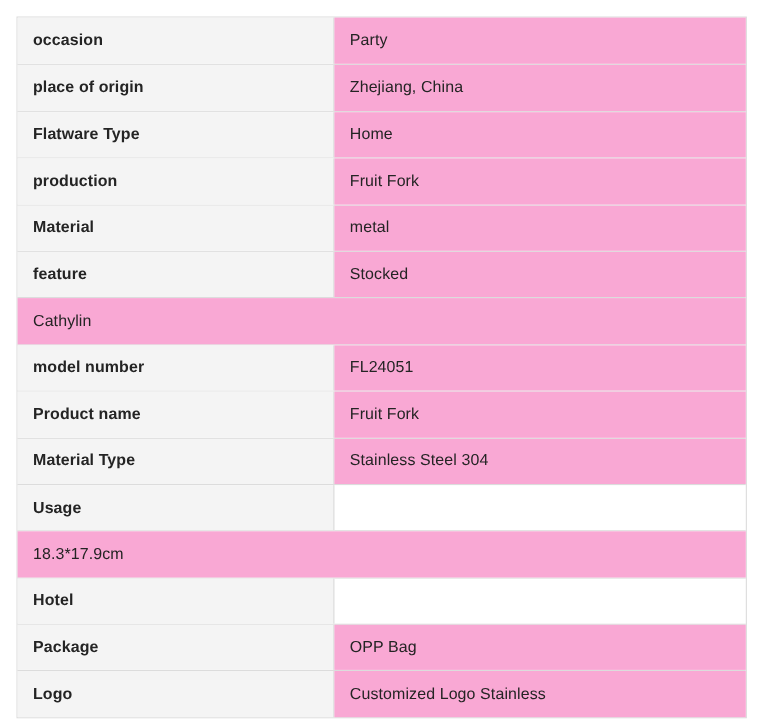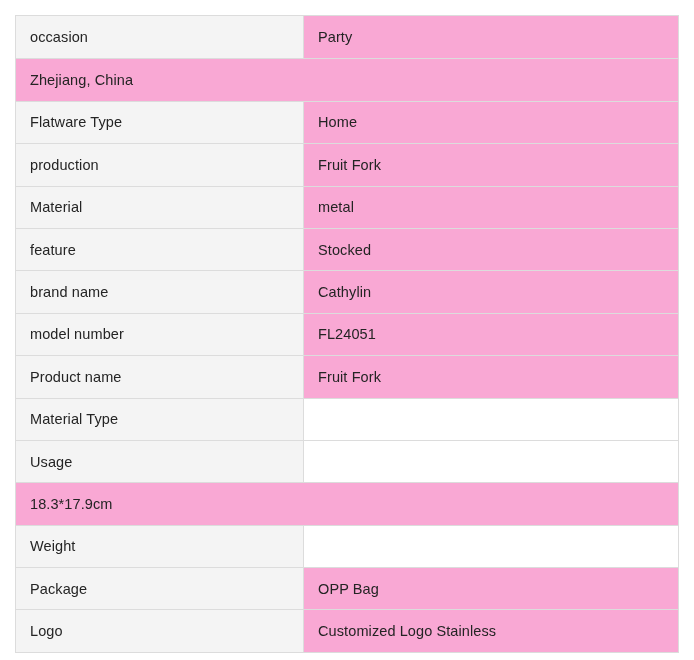--- a/index.html
+++ b/index.html
@@ -41,78 +41,80 @@
     color: #242424;
     padding: 0 14px;
     overflow: hidden;
     white-space: nowrap;
   }
   .cell.label {
     width: 288px;
     flex: 0 0 288px;
     background: #f4f4f4;
     border-right: 1px solid #dcdcdc;
+    font-weight: bold;
   }
   .cell.value {
     flex: 1 1 auto;
     background: #f9a8d4;
   }
 </style>
 </head>
 <body>
 
 <div class="page">
   <div class="spec-table">
 
     <div class="spec-row">
       <div class="cell label">occasion</div>
       <div class="cell value">Party</div>
     </div>
     <div class="spec-row">
+      <div class="cell label">place of origin</div>
       <div class="cell value">Zhejiang, China</div>
     </div>
     <div class="spec-row">
       <div class="cell label">Flatware Type</div>
       <div class="cell value">Home</div>
     </div>
     <div class="spec-row">
       <div class="cell label">production</div>
       <div class="cell value">Fruit Fork</div>
     </div>
     <div class="spec-row">
       <div class="cell label">Material</div>
       <div class="cell value">metal</div>
     </div>
     <div class="spec-row">
       <div class="cell label">feature</div>
       <div class="cell value">Stocked</div>
     </div>
     <div class="spec-row">
-      <div class="cell label">brand name</div>
       <div class="cell value">Cathylin</div>
     </div>
     <div class="spec-row">
       <div class="cell label">model number</div>
       <div class="cell value">FL24051</div>
     </div>
     <div class="spec-row">
       <div class="cell label">Product name</div>
       <div class="cell value">Fruit Fork</div>
     </div>
     <div class="spec-row">
       <div class="cell label">Material Type</div>
+      <div class="cell value">Stainless Steel 304</div>
     </div>
     <div class="spec-row">
       <div class="cell label">Usage</div>
     </div>
     <div class="spec-row">
       <div class="cell value">18.3*17.9cm</div>
     </div>
     <div class="spec-row">
-      <div class="cell label">Weight</div>
+      <div class="cell label">Hotel</div>
     </div>
     <div class="spec-row">
       <div class="cell label">Package</div>
       <div class="cell value">OPP Bag</div>
     </div>
     <div class="spec-row">
       <div class="cell label">Logo</div>
       <div class="cell value">Customized Logo Stainless</div>
     </div>
 

